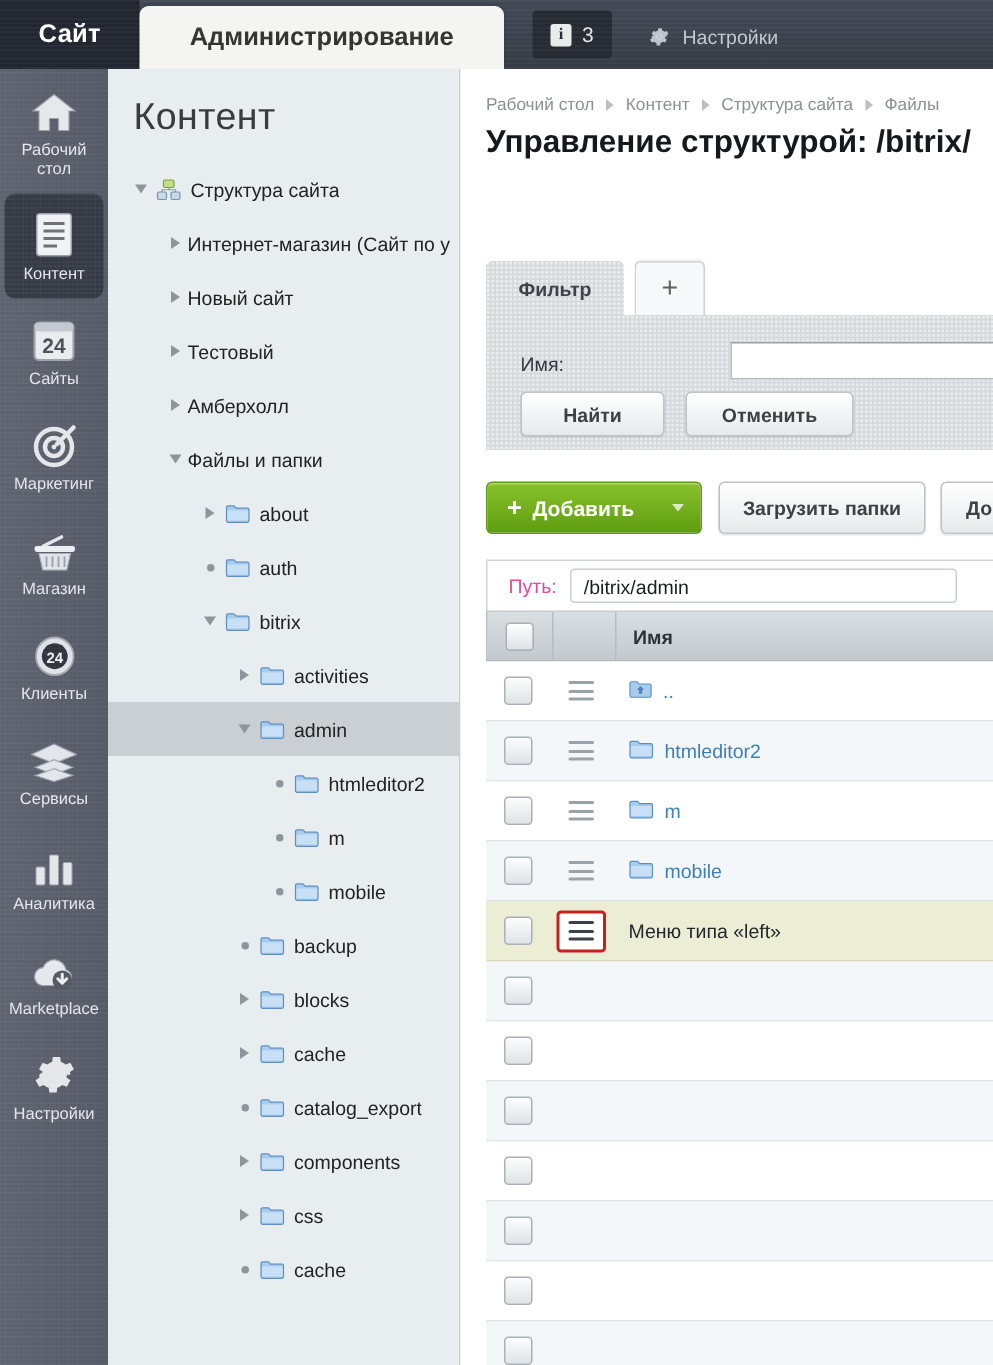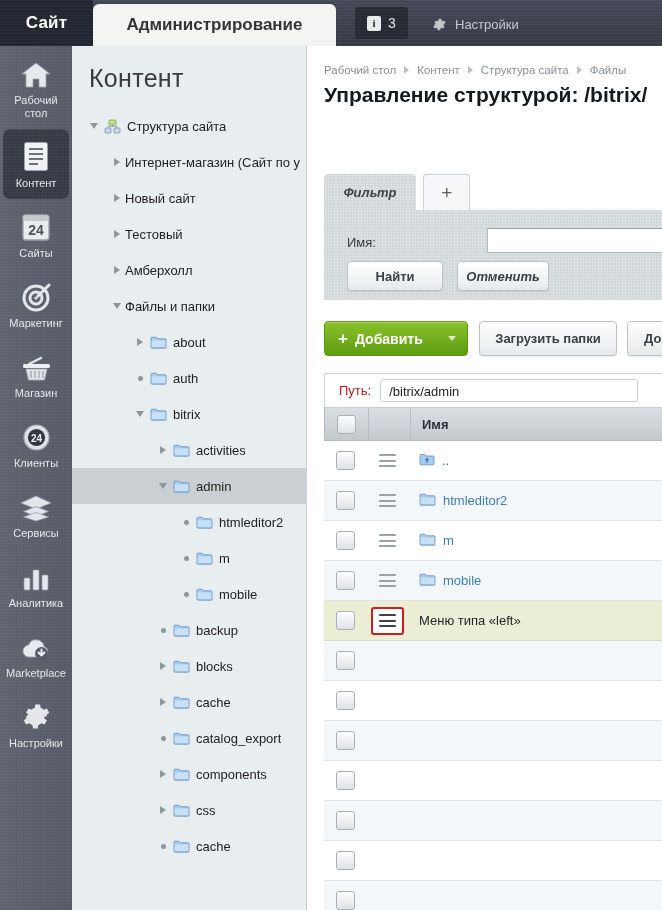--- a/index.html
+++ b/index.html
@@ -117,21 +117,21 @@
   .pagetitle{
     position:absolute;left:17px;top:37px;
     font-size:21px;font-weight:bold;color:#14191e;white-space:nowrap;
   }
 
   
   .ftabs{position:absolute;left:17px;top:128px;height:36px;}
   .ftab{
     position:absolute;top:0;height:36px;border-radius:4px 4px 0 0;
     display:flex;align-items:center;justify-content:center;
-    font-size:13px;font-weight:bold;color:#3d4349;box-sizing:border-box;font-style:italic;
+    font-size:13px;font-weight:bold;color:#3d4349;box-sizing:border-box;
   }
   .ftab.active{
     left:0;width:92px;background:#d4d9dc;
     background-image:radial-gradient(rgba(255,255,255,.55) .9px,transparent 1px);
     background-size:3px 3px;
   }
   .ftab.plus{
     left:99px;width:47px;background:#f7f8f9;
     border:1px solid #ccd2d6;border-bottom:none;
     font-size:19px;font-weight:normal;color:#5c6469;
@@ -151,21 +151,21 @@
     outline:none;font-family:inherit;font-size:13px;padding:0 6px;
   }
   .btn{
     display:inline-flex;align-items:center;justify-content:center;
     background:#fdfdfd;background-image:linear-gradient(#ffffff,#e6e9eb);
     border:1px solid #bcc3c8;border-radius:4px;
     font-family:inherit;font-size:13px;font-weight:bold;color:#3b4147;
     box-shadow:0 1px 1px rgba(0,0,0,.08);cursor:pointer;
   }
   .btn-find{position:absolute;left:23px;top:51px;width:96px;height:30px;}
-  .btn-cancel{position:absolute;left:133px;top:51px;width:92px;height:30px;font-style:italic;}
+  .btn-cancel{position:absolute;left:133px;top:51px;width:112px;height:30px;}
 
   
   .toolbar{position:absolute;left:17px;top:275px;height:35px;}
   .btn-add{
     position:absolute;left:0;top:0;width:144px;height:35px;
     background-image:linear-gradient(#88c22c,#5f9d10);
     border:1px solid #5d9a10;border-radius:4px;color:#fff;
     display:flex;align-items:center;gap:7px;padding-left:13px;box-sizing:border-box;
     font-size:14px;font-weight:bold;box-shadow:inset 0 1px 0 rgba(255,255,255,.35);
     cursor:pointer;
@@ -175,21 +175,21 @@
     border-top:5px solid rgba(255,255,255,.75);border-left:4px solid transparent;border-right:4px solid transparent;}
   .btn-upload{position:absolute;left:155px;top:0;width:138px;height:35px;}
   .btn-more{position:absolute;left:303px;top:0;width:120px;height:35px;justify-content:flex-start;padding-left:16px;}
 
   
   .pathbar{
     position:absolute;left:17px;top:327px;width:400px;height:34px;
     background:#fff;border:1px solid #cdd3d8;border-bottom:none;box-sizing:border-box;
     display:flex;align-items:center;
   }
-  .pathlabel{margin-left:14px;font-size:13px;color:#b91c1c;}
+  .pathlabel{margin-left:14px;font-size:13px;color:#ec4899;}
   .pathvalue{
     margin-left:9px;font-size:13px;color:#1b1f23;
     border:1px solid #c9cfd4;border-radius:3px;background:#fff;
     height:23px;line-height:23px;padding:0 8px;width:258px;box-sizing:border-box;
     font-family:inherit;outline:none;
   }
 
   
   .tbl{position:absolute;left:17px;top:361px;width:400px;}
   .thead{

